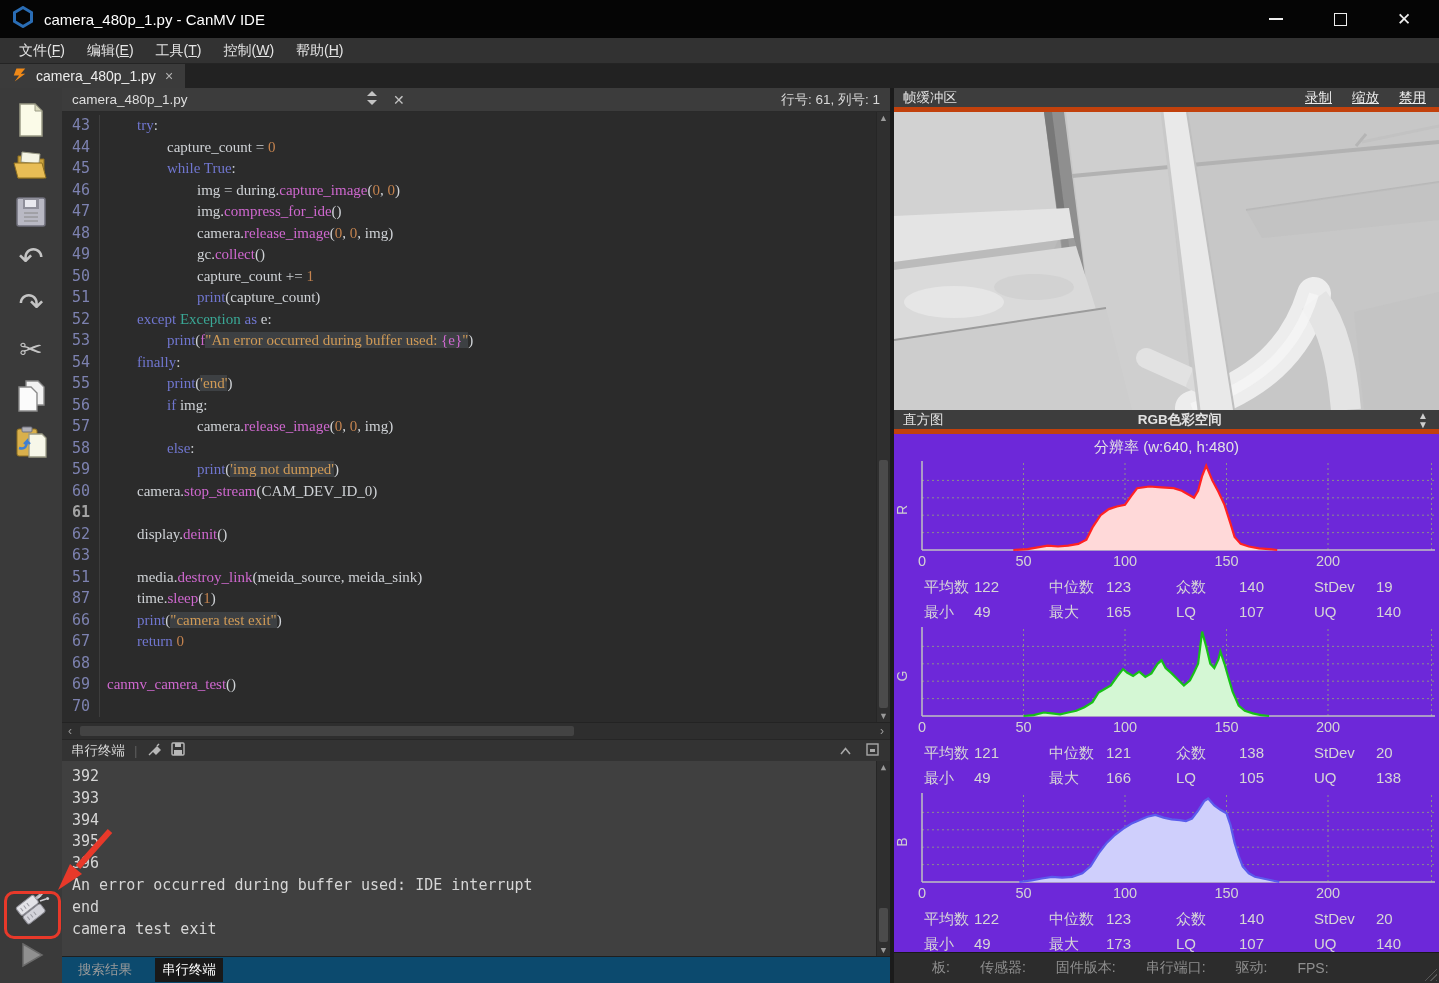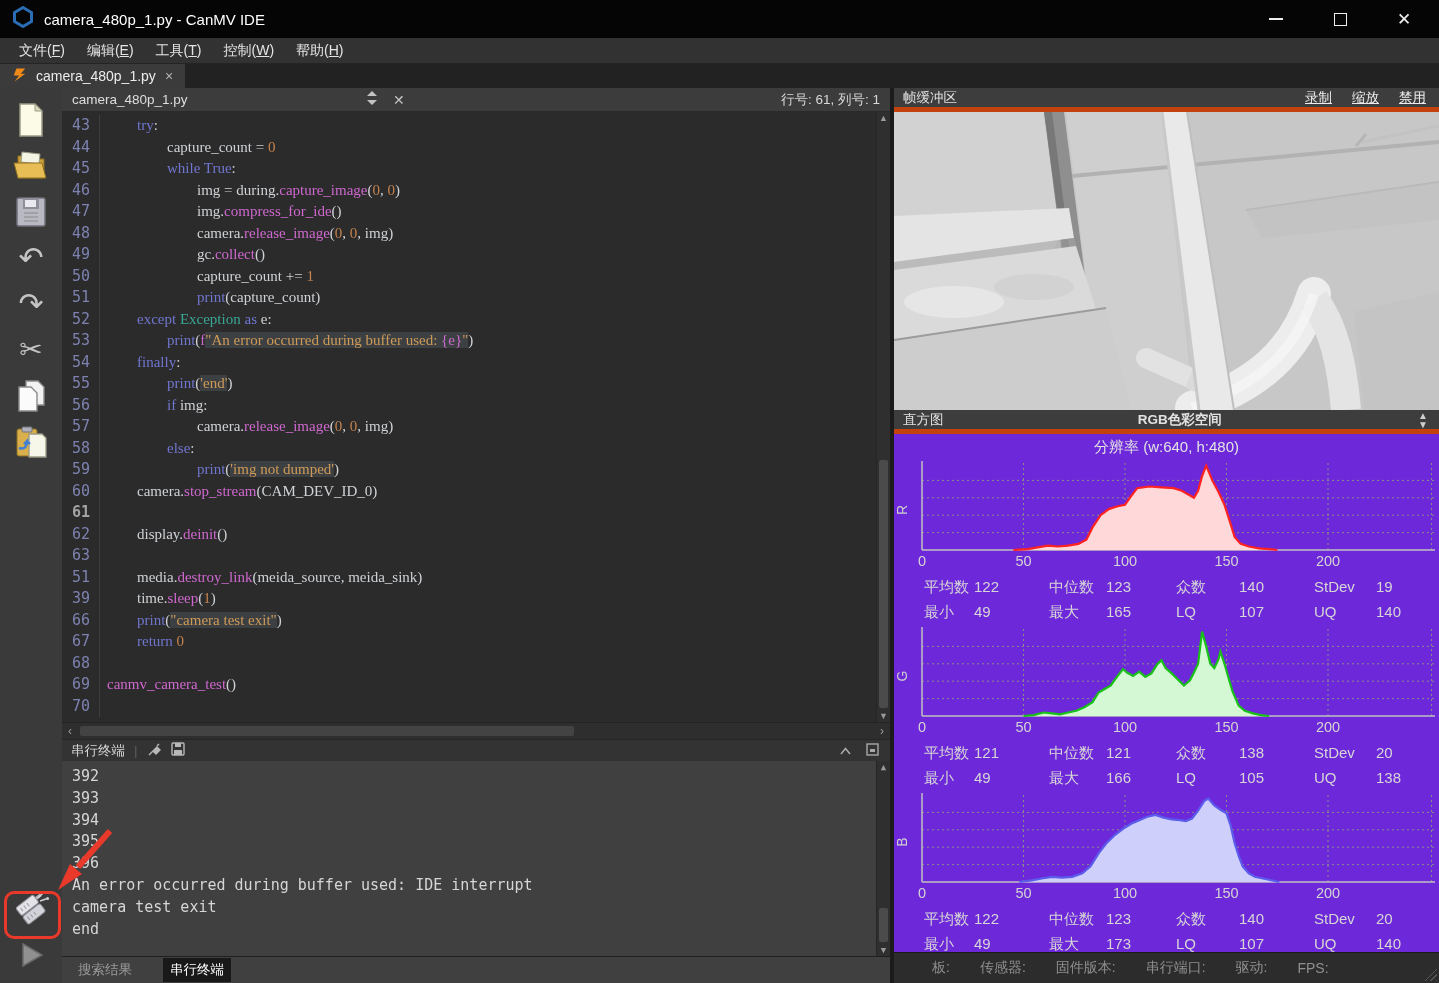--- a/index.html
+++ b/index.html
@@ -55,21 +55,21 @@
   .hscroll{ height:17px; background:#2e2e2e; border-top:1px solid #232323; display:flex; align-items:center; position:relative; }
   .hs-arrow{ width:16px; text-align:center; color:#9a9a9a; font-size:12px; }
   .hs-thumb{ position:absolute; left:18px; width:494px; top:3px; bottom:3px; background:#434343; border-radius:2px; }
 
   .term-header{ height:22px; background:#333; border-top:1px solid #262626; display:flex; align-items:center; gap:9px; padding:0 9px; font-size:13.5px; color:#d6d6d6; }
   .th-sep{ color:#5c5c5c; }
   .th-right{ margin-left:auto; display:flex; gap:15px; align-items:center; padding-right:2px; }
 
   .terminal{ height:195px; background:#404040; font-family:"DejaVu Sans Mono",monospace; font-size:15px; line-height:21.8px; color:#d6d6d6; padding:5px 0 0 10px; position:relative; overflow:hidden; }
 
-  .bottom-tabs{ height:27px; background:#404040; border-top:1px solid #1f1f1f; display:flex; align-items:center; gap:24px; padding-left:9px; font-size:13.5px; }
+  .bottom-tabs{ height:27px; background:#0c4a6e; border-top:1px solid #1f1f1f; display:flex; align-items:center; gap:16px; padding-left:9px; font-size:13.5px; }
   .btab{ color:#9a9a9a; padding:3px 7px; }
   .btab.active{ background:#191919; color:#fff; }
 
   
   .right{ width:549px; flex:none; border-left:4px solid #1b1b1b; display:flex; flex-direction:column; background:#262626; }
   .panel-header{ height:24px; background:#3d3d3d; border-bottom:5px solid #c2410c; display:flex; align-items:center; padding:0 9px; font-size:13.5px; color:#e2e2e2; flex:none; }
   .fb-controls{ margin-left:auto; display:flex; gap:20px; padding-right:4px; }
   .fb-controls span{ color:#ececec;text-decoration:underline; }
   .camera{ height:298px; flex:none; position:relative; background:#c7c7c7; }
   .camera svg{ display:block; }
@@ -241,21 +241,21 @@
           <div class="lrow"><span class="ln">55</span><span class="ltext"><span class="ind"></span><span class="ind g"></span><span class="tok-kw">print</span><span class="tok-pl">(</span><span class="tok-str">'end'</span><span class="tok-pl">)</span></span></div>
           <div class="lrow"><span class="ln">56</span><span class="ltext"><span class="ind"></span><span class="ind g"></span><span class="tok-kw">if</span><span class="tok-pl"> img:</span></span></div>
           <div class="lrow"><span class="ln">57</span><span class="ltext"><span class="ind"></span><span class="ind g"></span><span class="ind g"></span><span class="tok-pl">camera.</span><span class="tok-fn">release_image</span><span class="tok-pl">(</span><span class="tok-num">0</span><span class="tok-pl">, </span><span class="tok-num">0</span><span class="tok-pl">, img)</span></span></div>
           <div class="lrow"><span class="ln">58</span><span class="ltext"><span class="ind"></span><span class="ind g"></span><span class="tok-kw">else</span><span class="tok-pl">:</span></span></div>
           <div class="lrow"><span class="ln">59</span><span class="ltext"><span class="ind"></span><span class="ind g"></span><span class="ind g"></span><span class="tok-kw">print</span><span class="tok-pl">(</span><span class="tok-str">'img not dumped'</span><span class="tok-pl">)</span></span></div>
           <div class="lrow"><span class="ln">60</span><span class="ltext"><span class="ind"></span><span class="tok-pl">camera.</span><span class="tok-fn">stop_stream</span><span class="tok-pl">(CAM_DEV_ID_0)</span></span></div>
           <div class="lrow"><span class="ln cur">61</span><span class="ltext"></span></div>
           <div class="lrow"><span class="ln">62</span><span class="ltext"><span class="ind"></span><span class="tok-pl">display.</span><span class="tok-fn">deinit</span><span class="tok-pl">()</span></span></div>
           <div class="lrow"><span class="ln">63</span><span class="ltext"></span></div>
           <div class="lrow"><span class="ln">51</span><span class="ltext"><span class="ind"></span><span class="tok-pl">media.</span><span class="tok-fn">destroy_link</span><span class="tok-pl">(meida_source, meida_sink)</span></span></div>
-          <div class="lrow"><span class="ln">39</span><span class="ltext"><span class="ind"></span><span class="tok-pl">time.</span><span class="tok-fn">sleep</span><span class="tok-pl">(</span><span class="tok-num">1</span><span class="tok-pl">)</span></span></div>
+          <div class="lrow"><span class="ln">87</span><span class="ltext"><span class="ind"></span><span class="tok-pl">time.</span><span class="tok-fn">sleep</span><span class="tok-pl">(</span><span class="tok-num">1</span><span class="tok-pl">)</span></span></div>
           <div class="lrow"><span class="ln">66</span><span class="ltext"><span class="ind"></span><span class="tok-kw">print</span><span class="tok-pl">(</span><span class="tok-str">"camera test exit"</span><span class="tok-pl">)</span></span></div>
           <div class="lrow"><span class="ln">67</span><span class="ltext"><span class="ind"></span><span class="tok-kw">return</span><span class="tok-pl"> </span><span class="tok-num">0</span></span></div>
           <div class="lrow"><span class="ln">68</span><span class="ltext"></span></div>
           <div class="lrow"><span class="ln">69</span><span class="ltext"><span class="tok-fn">canmv_camera_test</span><span class="tok-pl">()</span></span></div>
           <div class="lrow"><span class="ln">70</span><span class="ltext"></span></div>
           <div class="vscroll">
           <div class="vs-arrow">▲</div>
           <div class="vs-thumb" style="top:348px;height:248px;"></div>
           <div class="vs-arrow" style="position:absolute;bottom:0;left:0;right:0;">▼</div>
         </div>
@@ -298,22 +298,22 @@
         </span>
       </div>
 
       <div class="terminal" id="terminal">
         <div>392</div>
           <div>393</div>
           <div>394</div>
           <div>395</div>
           <div>396</div>
           <div>An error occurred during buffer used: IDE interrupt</div>
+          <div>end</div>
           <div>camera test exit</div>
-          <div>end</div>
           <div class="vscroll">
           <div class="vs-arrow">▲</div>
           <div class="vs-thumb" style="bottom:14px;height:34px;"></div>
           <div class="vs-arrow" style="position:absolute;bottom:0;left:0;right:0;">▼</div>
         </div>
       </div>
 
       <div class="bottom-tabs" id="bottomtabs">
           <span class="btab">搜索结果</span>
           <span class="btab active">串行终端</span>

